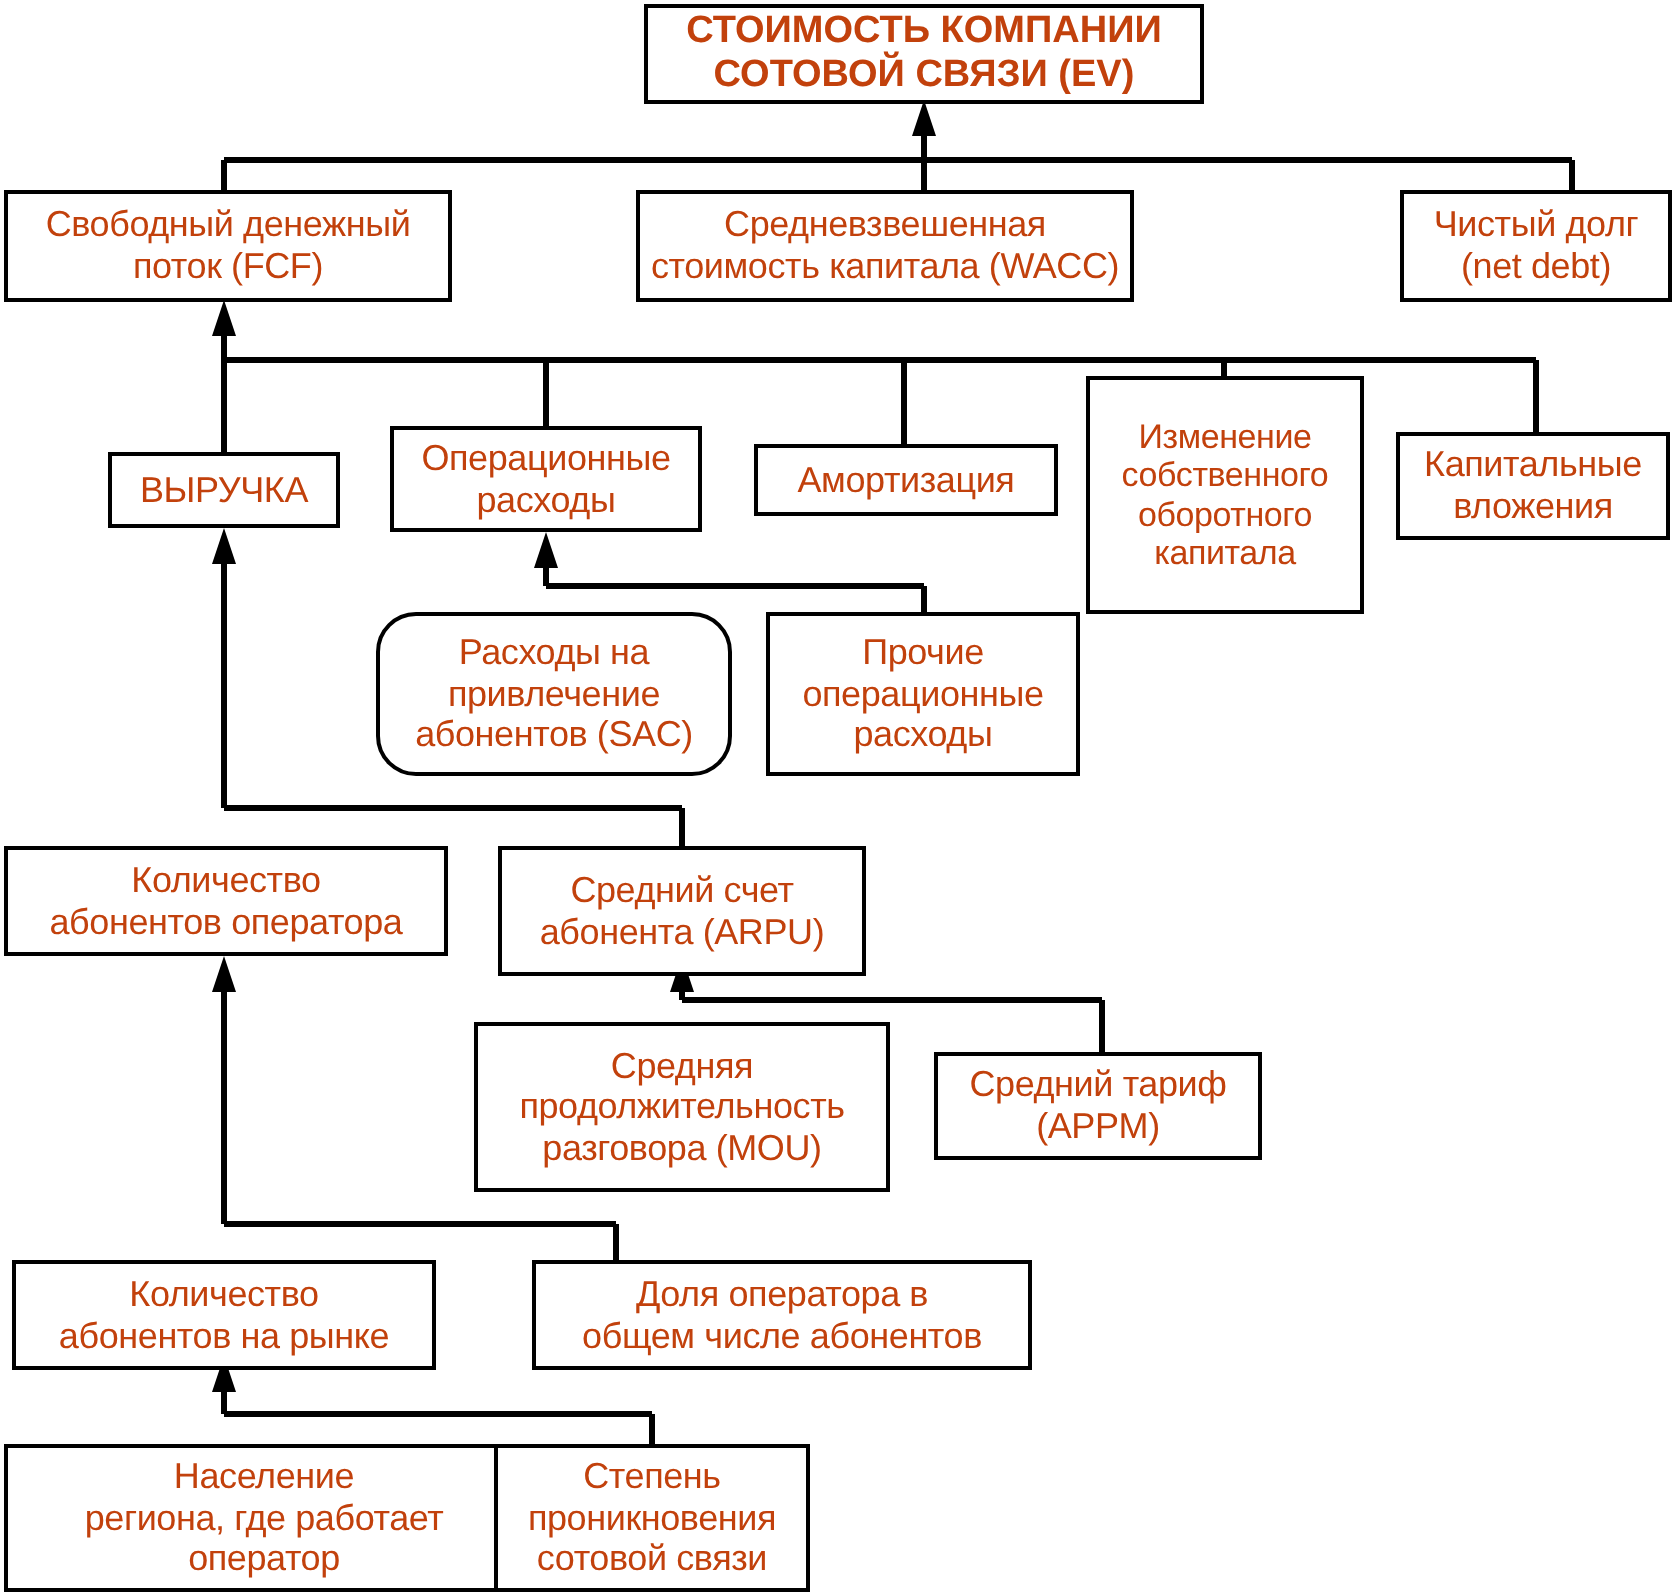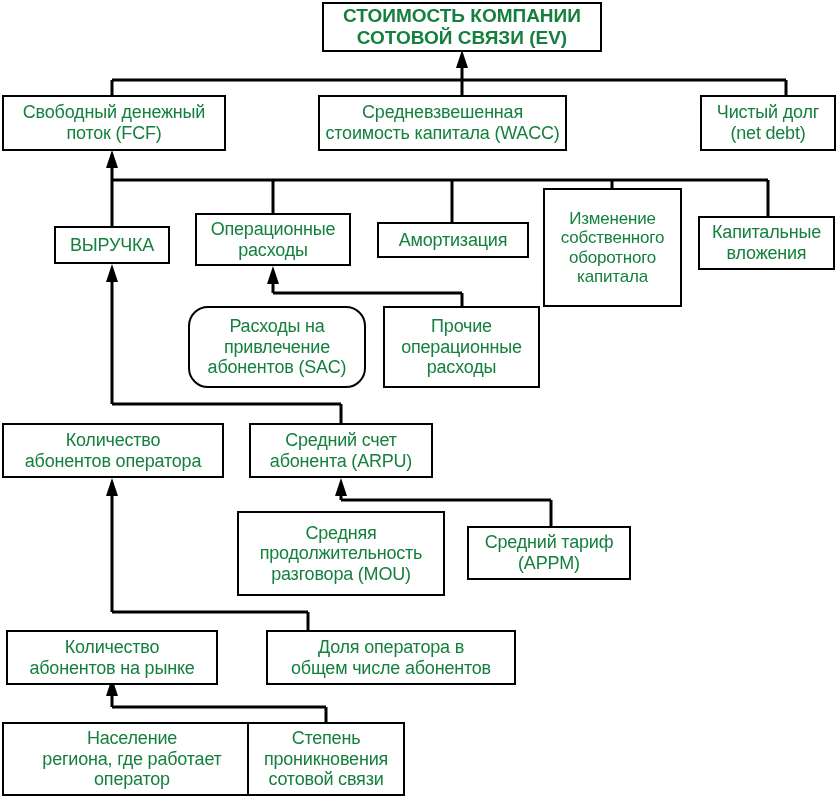--- a/index.html
+++ b/index.html
@@ -12,21 +12,21 @@
   }
   .node{
     position:absolute;
     box-sizing:border-box;
     border:2px solid #000000;
     background:#ffffff;
     display:flex;
     align-items:center;
     justify-content:center;
     text-align:center;
-    color:#15803d;
+    color:#c2410c;
     font-size:18px;
     line-height:1.14;
     padding:1px 4px;
     z-index:3;
     white-space:pre-line;
     letter-spacing:-0.2px;
   }
   .node.root{
     font-weight:bold;
     font-size:19px;
@@ -125,21 +125,21 @@
 привлечение
 абонентов (SAC)</div>
 
   <div class="node" style="left:383px;top:306px;width:157px;height:82px;">Прочие
 операционные
 расходы</div>
 
   <div class="node" style="left:2px;top:423px;width:222px;height:55px;">Количество
 абонентов оператора</div>
 
-  <div class="node" style="left:249px;top:423px;width:184px;height:55px;">Средний счет
+  <div class="node" style="left:249px;top:423px;width:184px;height:65px;">Средний счет
 абонента (ARPU)</div>
 
   <div class="node" style="left:237px;top:511px;width:208px;height:85px;">Средняя
 продолжительность
 разговора (MOU)</div>
 
   <div class="node" style="left:467px;top:526px;width:164px;height:54px;">Средний тариф
 (APPM)</div>
 
   <div class="node" style="left:6px;top:630px;width:212px;height:55px;">Количество

